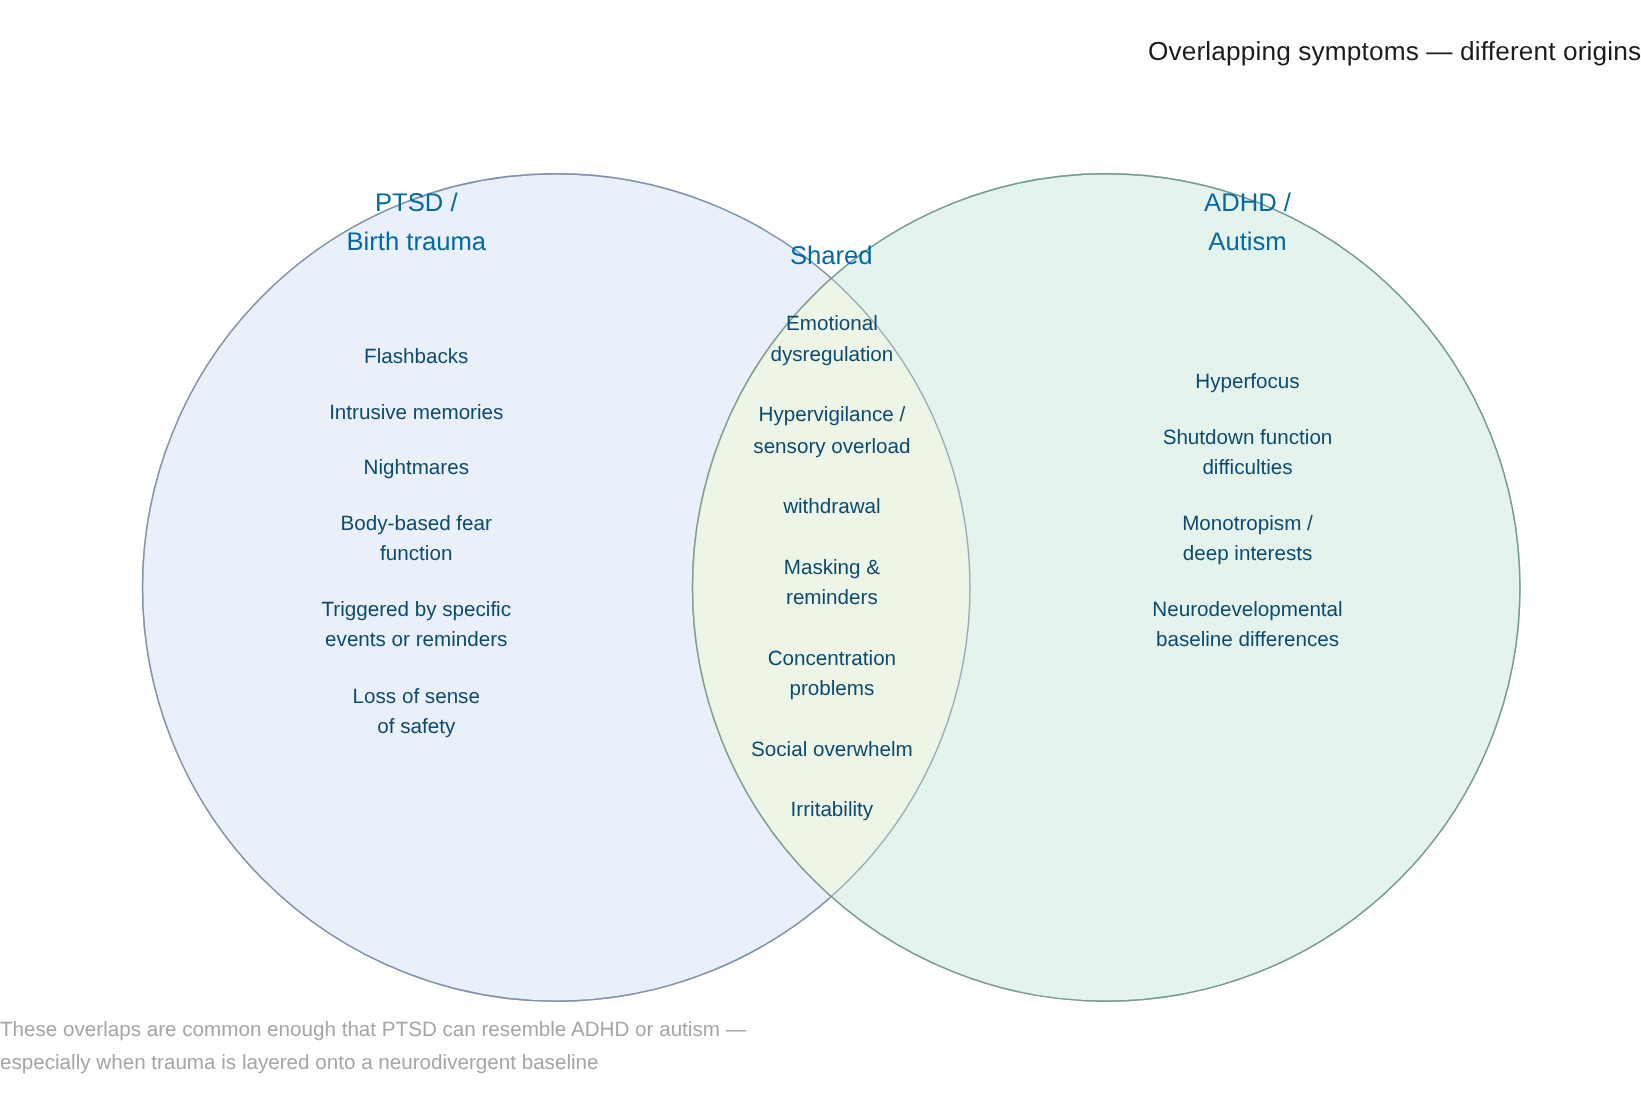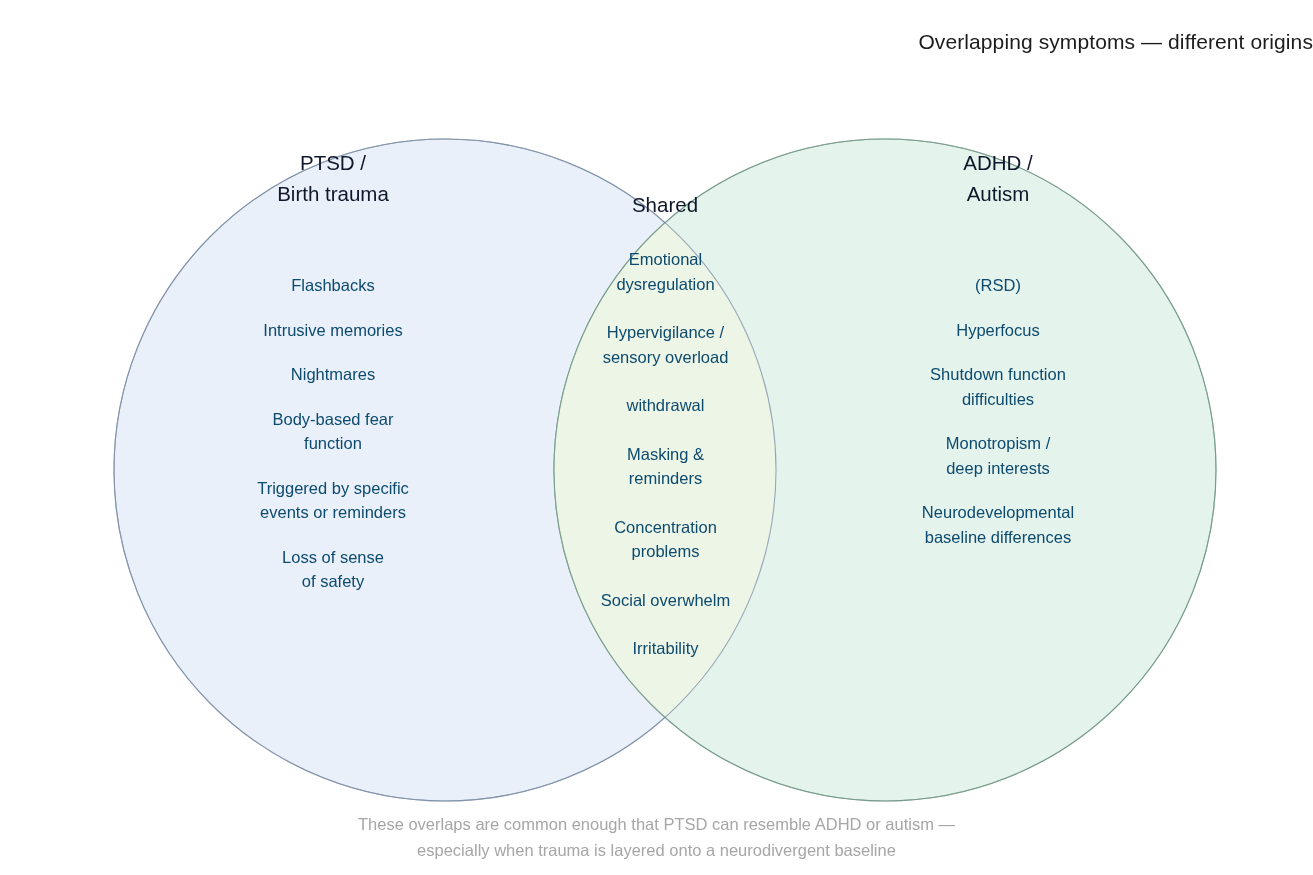--- a/index.html
+++ b/index.html
@@ -45,21 +45,21 @@
 
   
   .col {
     position: absolute;
     text-align: center;
     color: #3b3b3b;
   }
 
   .col-heading {
     font-size: 20.5px;
-    color: #0f172a;
+    color: #0369a1;
     line-height: 31px;
     white-space: nowrap;
   }
 
   .item {
     font-size: 16.5px;
     line-height: 24.5px;
     color: #0c4a6e;
   }
 
@@ -87,21 +87,20 @@
   #shared-items .item:last-child {
     margin-bottom: 0;
   }
 
   
   .footnote {
     position: absolute;
     left: 0;
     top: 811px;
     width: 1313px;
-    text-align: center;
     font-size: 16.5px;
     line-height: 26px;
     color: #a6a6a6;
   }
 </style>
 </head>
 <body>
 
 <div id="stage">
 
@@ -155,21 +154,20 @@
     </div>
   </div>
 
   <div class="col col-heading" id="right-heading">
     <div>ADHD /</div>
     <div>Autism</div>
   </div>
 
   <div class="col" id="right-items">
     <div class="item">
-      <div>(RSD)</div>
     </div>
     <div class="item">
       <div>Hyperfocus</div>
     </div>
     <div class="item">
       <div>Shutdown function</div>
       <div>difficulties</div>
     </div>
     <div class="item">
       <div>Monotropism /</div>

